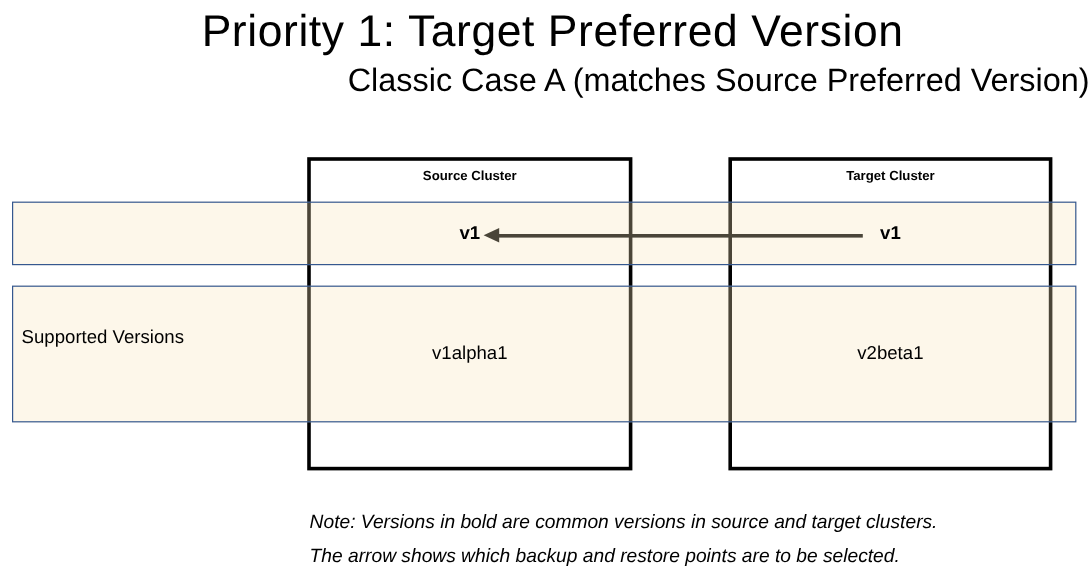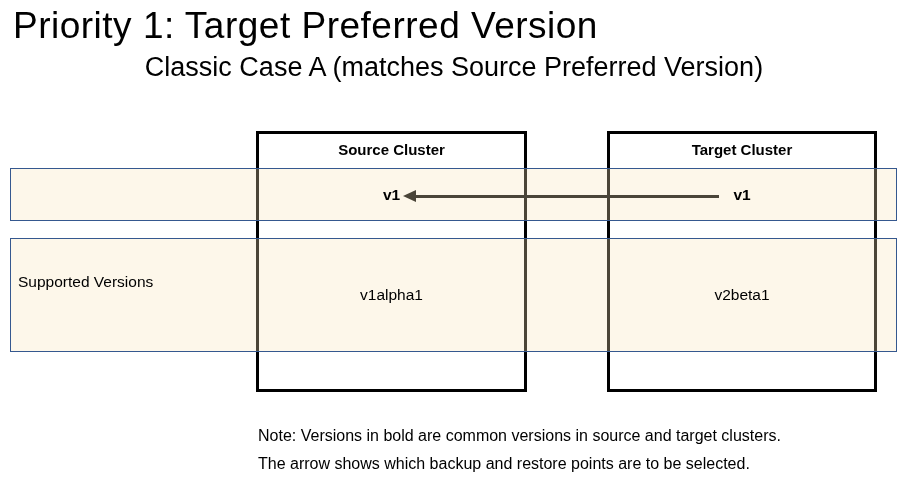--- a/index.html
+++ b/index.html
@@ -4,30 +4,30 @@
 <style>
   html,body{margin:0;padding:0;background:#fff;}
   .slide{
     position:relative;width:908px;height:486px;background:#fff;overflow:hidden;
     font-family:"Liberation Sans", sans-serif;color:#000;
     --band-fill:rgba(247,230,184,0.3);
     --band-border:#35588f;
     --box-border:#000000;
     --arrow:#4a4539;
   }
-  .title{position:absolute;top:4px;left:0;right:0;text-align:left;
+  .title{position:absolute;top:4px;left:0;right:0;text-align:center;
          font-size:37px;line-height:44px;font-weight:400;letter-spacing:0.5px;padding-left:13px;}
-  .subtitle{position:absolute;top:50px;left:0;right:0;text-align:center;
+  .subtitle{position:absolute;top:50px;left:0;right:0;text-align:right;
             font-size:27px;line-height:34px;font-weight:400;}
 
   .cluster-box{position:absolute;top:131px;height:261px;box-sizing:border-box;
                background:#fff;border:3px solid var(--box-border);z-index:1;}
   .cluster-box.source{left:256px;width:271px;}
   .cluster-box.target{left:607px;width:270px;}
-  .cluster-header{margin-top:7px;text-align:center;font-weight:bold;font-size:15px;}
+  .cluster-header{margin-top:7px;text-align:center;font-weight:bold;font-size:11px;}
 
   .band{position:absolute;left:10px;width:887px;box-sizing:border-box;
         background:var(--band-fill);border:1.5px solid var(--band-border);z-index:2;}
   .band.preferred{top:168px;height:53px;}
   .band.supported{top:238px;height:114px;}
 
   .row-label{position:absolute;left:18px;font-size:15.5px;z-index:3;}
   .row-label.preferred-label{top:168px;height:53px;line-height:53px;}
   .row-label.supported-label{top:225px;height:114px;line-height:114px;}
 
@@ -37,21 +37,21 @@
   .cell.target-col{left:607px;width:270px;}
   .cell.preferred-row{top:168px;height:53px;line-height:53px;}
   .cell.supported-row{top:238px;height:114px;line-height:114px;border-radius:10px;}
 
   .arrow{position:absolute;left:403px;top:190px;width:316px;height:12px;z-index:3;}
   .arrow-head{position:absolute;left:0;top:0;width:0;height:0;
               border-top:6px solid transparent;border-bottom:6px solid transparent;
               border-right:13px solid var(--arrow);}
   .arrow-line{position:absolute;left:11px;right:0;top:4.5px;height:3px;background:var(--arrow);}
 
-  .note{position:absolute;left:258px;top:422px;font-size:16px;line-height:28px;z-index:3;}
+  .note{position:absolute;left:258px;top:422px;font-size:16px;line-height:28px;z-index:3;font-style:italic;}
 </style>
 </head>
 <body>
 
 <div class="slide" style="--band-fill: rgba(247,230,184,0.3); --band-border: #35588F; --box-border: #000000; --arrow: #4A4539;">
 
   <div class="title">Priority 1: Target Preferred Version</div>
   <div class="subtitle">Classic Case A (matches Source Preferred Version)</div>
 
   <div class="cluster-box source">

